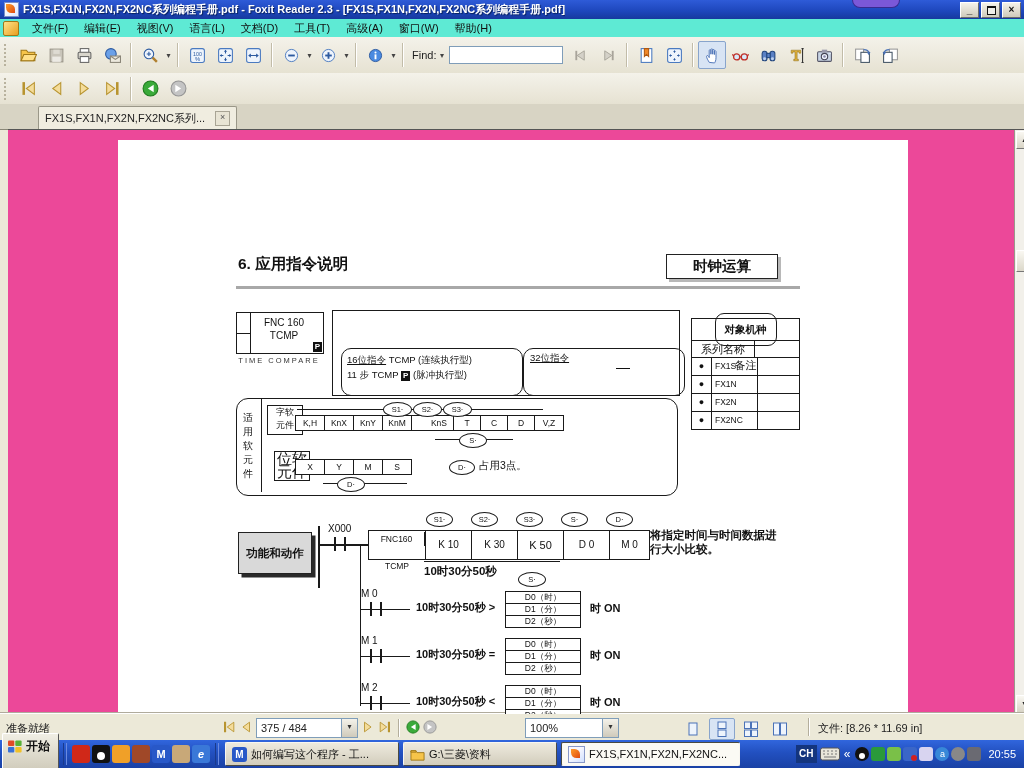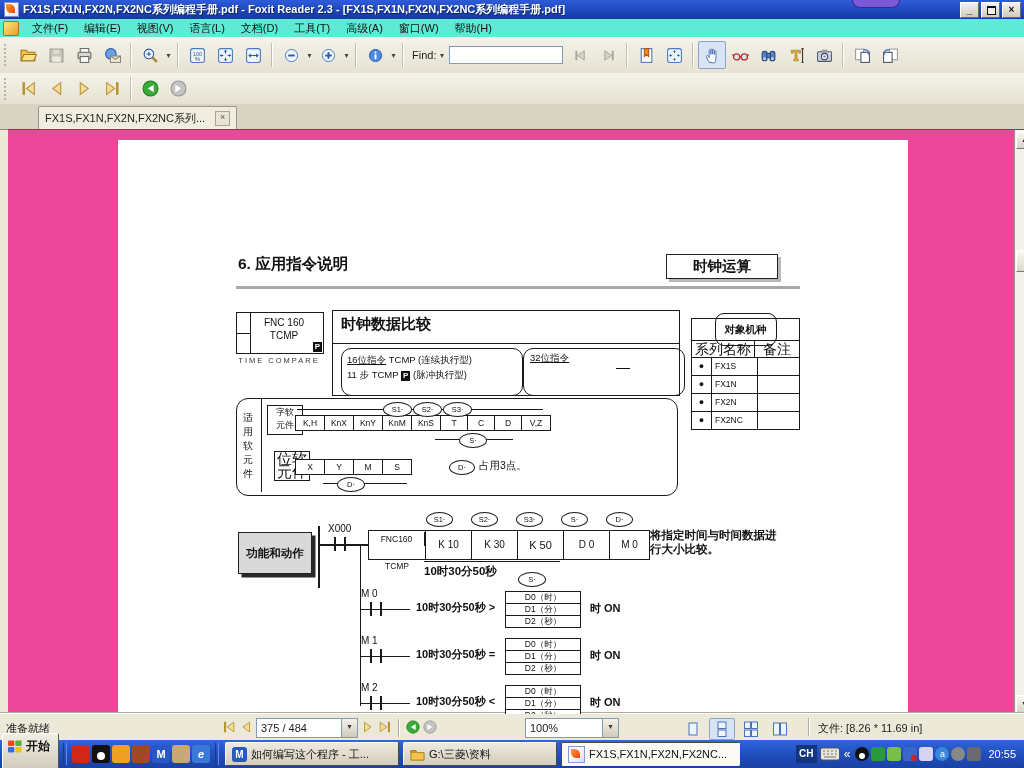--- a/index.html
+++ b/index.html
@@ -347,36 +347,35 @@
           </div>
         <div class="abs" style="left:14px;top:3px;width:66px;text-align:center;font-size:10px;line-height:13px;">
           <div>FNC 160</div>
           <div>TCMP</div>
         </div>
         <span class="pbadge abs" style="right:1px;bottom:1px;">P</span>
       </div>
       <div class="abs" style="left:112px;top:216px;width:98px;text-align:center;font-size:7.5px;letter-spacing:2px;color:#333;">TIME COMPARE</div>
 
       <div class="blk" style="left:214px;top:170px;width:346px;height:84px;">
-        <div style="height:28px;border-bottom:1.5px solid #1a1a1a;font-size:15px;font-weight:bold;padding:4px 0 0 8px;">时钟数据比较</div>
         <div class="abs" style="left:8px;top:37px;width:170px;height:40px;border:1.5px solid #1a1a1a;border-radius:10px;font-size:9.5px;padding:3px 5px;line-height:15px;">
           <div><span style="text-decoration:underline;">16位指令</span> <span>TCMP</span> <span>(连续执行型)</span></div>
           <div><span>11 步</span> <span>TCMP</span> <span class="pbadge">P</span> <span>(脉冲执行型)</span></div>
         </div>
         <div class="abs" style="left:190px;top:37px;width:148px;height:40px;border:1.5px solid #1a1a1a;border-radius:10px;font-size:9.5px;padding:3px 6px;">
           <span style="text-decoration:underline;">32位指令</span>
           <span class="abs" style="left:92px;top:10px;font-size:14px;">—</span>
         </div>
       </div>
 
       <div class="abs" style="left:573px;top:178px;width:107px;border:1px solid #1a1a1a;">
         <div style="height:21px;border-bottom:1px solid #1a1a1a;display:flex;align-items:center;justify-content:center;">
           <span style="border:1px solid #1a1a1a;border-radius:9px;padding:8px 9px;font-size:10.5px;font-weight:bold;line-height:15px;">对象机种</span>
         </div>
-        <div style="height:16px;display:flex;border-bottom:1px solid #1a1a1a;font-size:14px;text-align:center;line-height:16px;">
+        <div style="height:16px;display:flex;border-bottom:1px solid #1a1a1a;font-size:11px;text-align:center;line-height:16px;flex-direction:column;">
           <span style="width:62px;border-right:1px solid #1a1a1a;">系列名称</span>
           <span style="flex:1;">备注</span>
         </div>
         <div style="height:17px;display:flex;border-bottom:1px solid #1a1a1a;font-size:8.5px;line-height:17px;">
             <span style="width:19px;text-align:center;border-right:1px solid #1a1a1a;font-size:9px;">●</span>
             <span style="width:42px;padding-left:3px;border-right:1px solid #1a1a1a;">FX1S</span>
             <span style="flex:1;"></span>
           </div>
         <div style="height:17px;display:flex;border-bottom:1px solid #1a1a1a;font-size:8.5px;line-height:17px;">
             <span style="width:19px;text-align:center;border-right:1px solid #1a1a1a;font-size:9px;">●</span>
@@ -405,21 +404,21 @@
           </div>
         <div class="abs" style="left:60px;top:10px;width:246px;height:1px;background:#1a1a1a;"></div>
         <div class="oval" style="left:146px;top:3px;width:27px;height:13px;">S1·</div>
         <div class="oval" style="left:176px;top:3px;width:27px;height:13px;">S2·</div>
         <div class="oval" style="left:206px;top:3px;width:27px;height:13px;">S3·</div>
         <div class="cellrow" style="left:58px;top:16px;">
           <span style="width:28px;">K,H</span>
             <span style="width:28px;">KnX</span>
             <span style="width:28px;">KnY</span>
             <span style="width:28px;">KnM</span>
-            <span style="width:28px;">KnS</span>
+            <span style="width:28px;margin-left:13px;">KnS</span>
             <span style="width:26px;">T</span>
             <span style="width:26px;">C</span>
             <span style="width:26px;">D</span>
             <span style="width:28px;">V,Z</span>
         </div>
         <div class="abs" style="left:198px;top:40px;width:78px;height:1px;background:#1a1a1a;"></div>
         <div class="oval" style="left:222px;top:34px;width:26px;height:13px;">S·</div>
 
         <div class="abs" style="left:30px;top:52px;width:34px;height:28px;border:1px solid #1a1a1a;font-size:15px;text-align:center;line-height:13px;margin-left:7px;">
             <div>位软</div>

